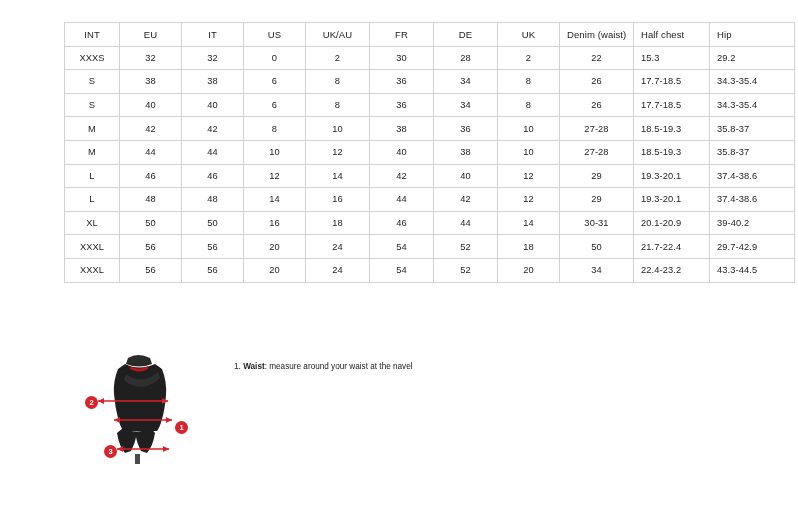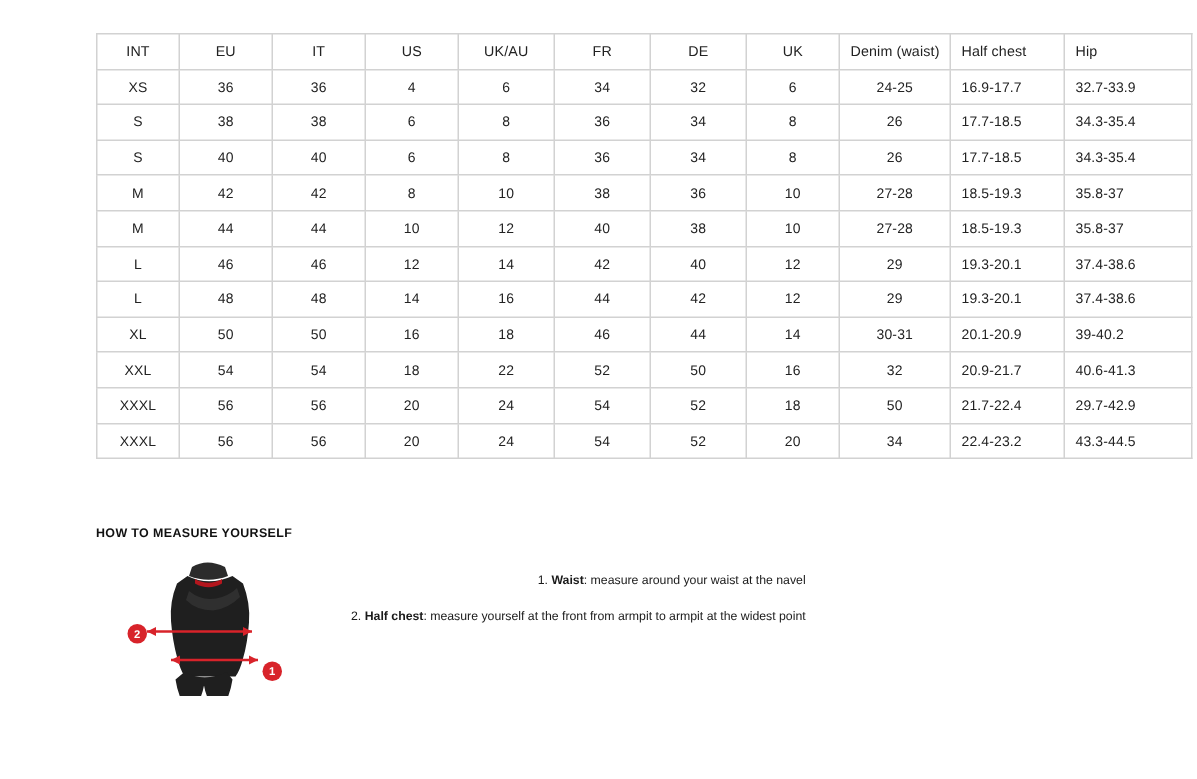--- a/index.html
+++ b/index.html
@@ -87,21 +87,20 @@
   .figure {
     position: relative;
     width: 128px;
     height: 125px;
     margin-left: 20px;
     flex: 0 0 128px;
   }
   .instructions {
     margin-left: 22px;
     padding-top: 12px;
-    text-align: right;
   }
   .instructions p {
     margin: 0 0 14px 0;
     font-size: 8.2px;
     color: #1a1a1a;
     line-height: 1.2;
   }
   .instructions p b { font-weight: bold; }
 
   
@@ -152,31 +151,31 @@
           <th>FR</th>
           <th>DE</th>
           <th>UK</th>
           <th class="align-left">Denim (waist)</th>
           <th class="align-left">Half chest</th>
           <th class="align-left">Hip</th>
         </tr>
       </thead>
       <tbody>
         <tr>
-          <td>XS</td>
-          <td>36</td>
-          <td>36</td>
-          <td>4</td>
-          <td>6</td>
-          <td>34</td>
+          <td>XXXS</td>
           <td>32</td>
-          <td>6</td>
-          <td>24-25</td>
-          <td class="align-left">16.9-17.7</td>
-          <td class="align-left">32.7-33.9</td>
+          <td>32</td>
+          <td>0</td>
+          <td>2</td>
+          <td>30</td>
+          <td>28</td>
+          <td>2</td>
+          <td>22</td>
+          <td class="align-left">15.3</td>
+          <td class="align-left">29.2</td>
         </tr>
         <tr>
           <td>S</td>
           <td>38</td>
           <td>38</td>
           <td>6</td>
           <td>8</td>
           <td>36</td>
           <td>34</td>
           <td>8</td>
@@ -256,33 +255,20 @@
           <td>16</td>
           <td>18</td>
           <td>46</td>
           <td>44</td>
           <td>14</td>
           <td>30-31</td>
           <td class="align-left">20.1-20.9</td>
           <td class="align-left">39-40.2</td>
         </tr>
         <tr>
-          <td>XXL</td>
-          <td>54</td>
-          <td>54</td>
-          <td>18</td>
-          <td>22</td>
-          <td>52</td>
-          <td>50</td>
-          <td>16</td>
-          <td>32</td>
-          <td class="align-left">20.9-21.7</td>
-          <td class="align-left">40.6-41.3</td>
-        </tr>
-        <tr>
           <td>XXXL</td>
           <td>56</td>
           <td>56</td>
           <td>20</td>
           <td>24</td>
           <td>54</td>
           <td>52</td>
           <td>18</td>
           <td>50</td>
           <td class="align-left">21.7-22.4</td>
@@ -299,21 +285,20 @@
           <td>20</td>
           <td>34</td>
           <td class="align-left">22.4-23.2</td>
           <td class="align-left">43.3-44.5</td>
         </tr>
       </tbody>
     </table>
   </div>
 
   <div class="measure">
-    <div class="measure-title">HOW TO MEASURE YOURSELF</div>
 
     <div class="measure-body">
 
       <div class="figure">
         <svg class="fig-svg" width="128" height="125" viewBox="0 0 128 125">
 
           <path d="M44 8 q10 -6 22 0 l2 6 q-13 5 -26 0 z" fill="#2b2b2b"></path>
 
           <path d="M41 14 q14 7 30 0 l7 5 q5 13 4 26 q-1 14 -4 24 q-2 8 -5 12 l-34 0 q-3 -5 -5 -13 q-3 -11 -4 -24 q-1 -13 4 -25 z" fill="#1f1f1f"></path>
 
@@ -340,22 +325,18 @@
         <div class="bullet b1">1</div>
         <div class="bullet b2">2</div>
         <div class="bullet b3">3</div>
       </div>
 
       <div class="instructions">
         <p>
           <span>1.</span>
           <b>Waist</b><span>: measure around your waist at the navel</span>
         </p>
-        <p>
-          <span>2.</span>
-          <b>Half chest</b><span>: measure yourself at the front from armpit to armpit at the widest point</span>
-        </p>
       </div>
 
     </div>
   </div>
 
 </div>
 
 </body></html>

